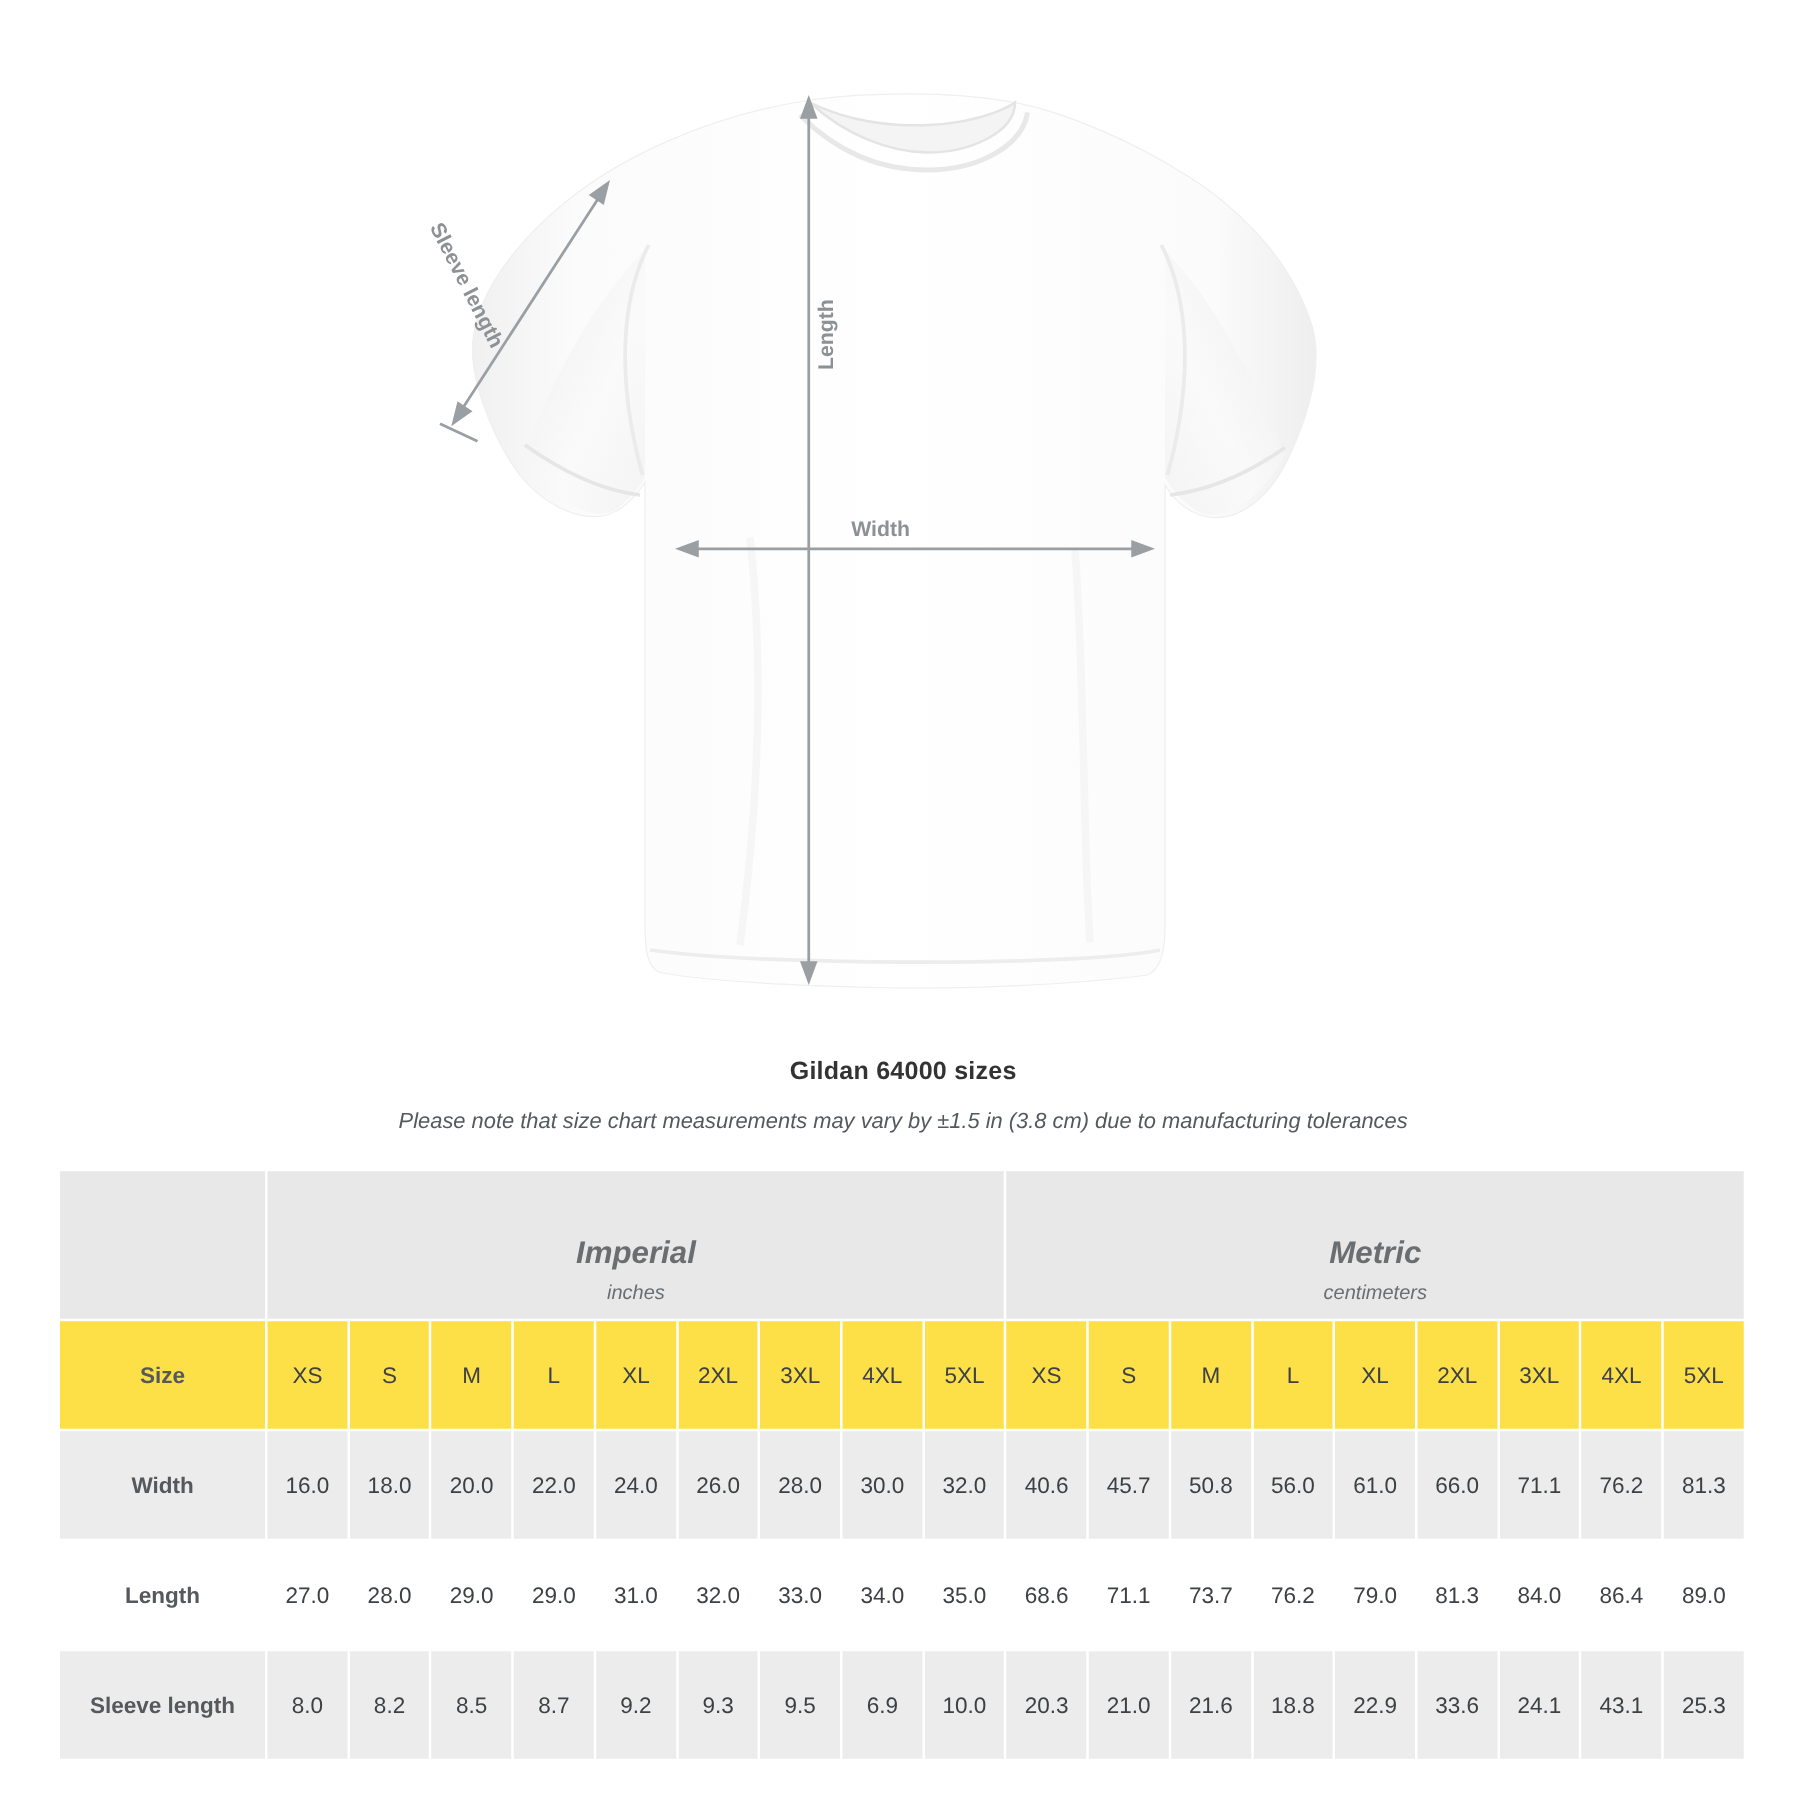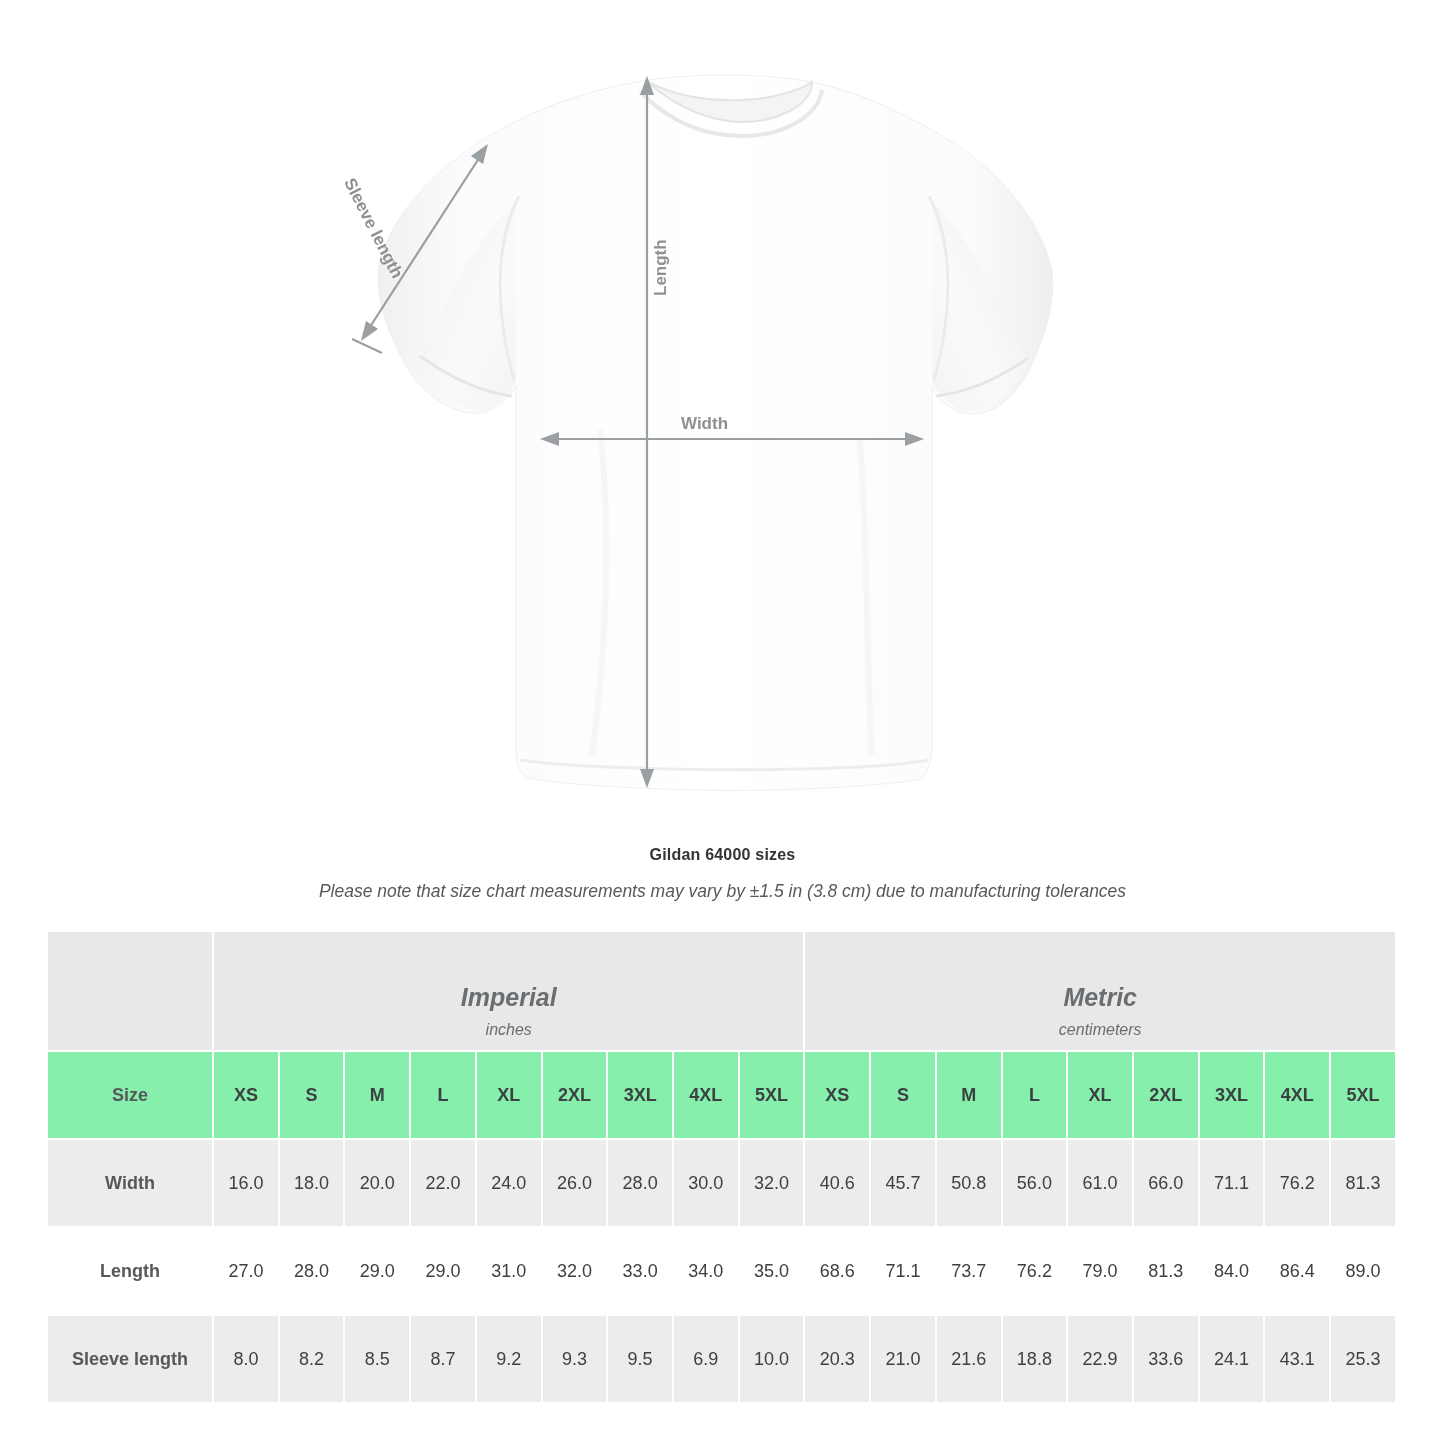--- a/index.html
+++ b/index.html
@@ -53,21 +53,21 @@
     left: 681px;
     top: 414px;
   }
 
   
   .title-block {
     text-align: center;
     margin-top: 16px;
   }
   .chart-title {
-    font-size: 16px;
+    font-size: 20px;
     font-weight: bold;
     color: #333333;
     letter-spacing: 0.2px;
   }
   .chart-note {
     margin-top: 17px;
     font-size: 17.5px;
     font-style: italic;
     color: #55595c;
   }
@@ -103,40 +103,40 @@
     font-size: 16px;
     font-style: italic;
     color: #6a6e71;
   }
 
   .size-table td {
     border-right: 2px solid #ffffff;
     border-bottom: 2px solid #ffffff;
   }
   .size-table tr.row-size td {
-    background: #86efac;
+    background: #fde047;
     height: 84px;
   }
   .size-table tr.row-a td { background: #ececec; height: 84px; }
   .size-table tr.row-b td { background: #ffffff; height: 84px; }
   .size-table tr.row-c td { background: #ececec; height: 84px; }
 
   .rowhead {
     text-align: center;
     font-size: 18px;
     font-weight: bold;
     color: #55595c;
   }
   .cell {
     text-align: center;
     font-size: 18px;
     color: #3d4144;
   }
   .row-size .cell {
-    font-weight: bold;
+    font-weight: normal;
     color: #3d4144;
   }
 </style>
 </head>
 <body>
 
 <div class="page">
 
   <div class="illustration">
     <svg width="1445" height="830" viewBox="0 0 1445 830" xmlns="http://www.w3.org/2000/svg">

